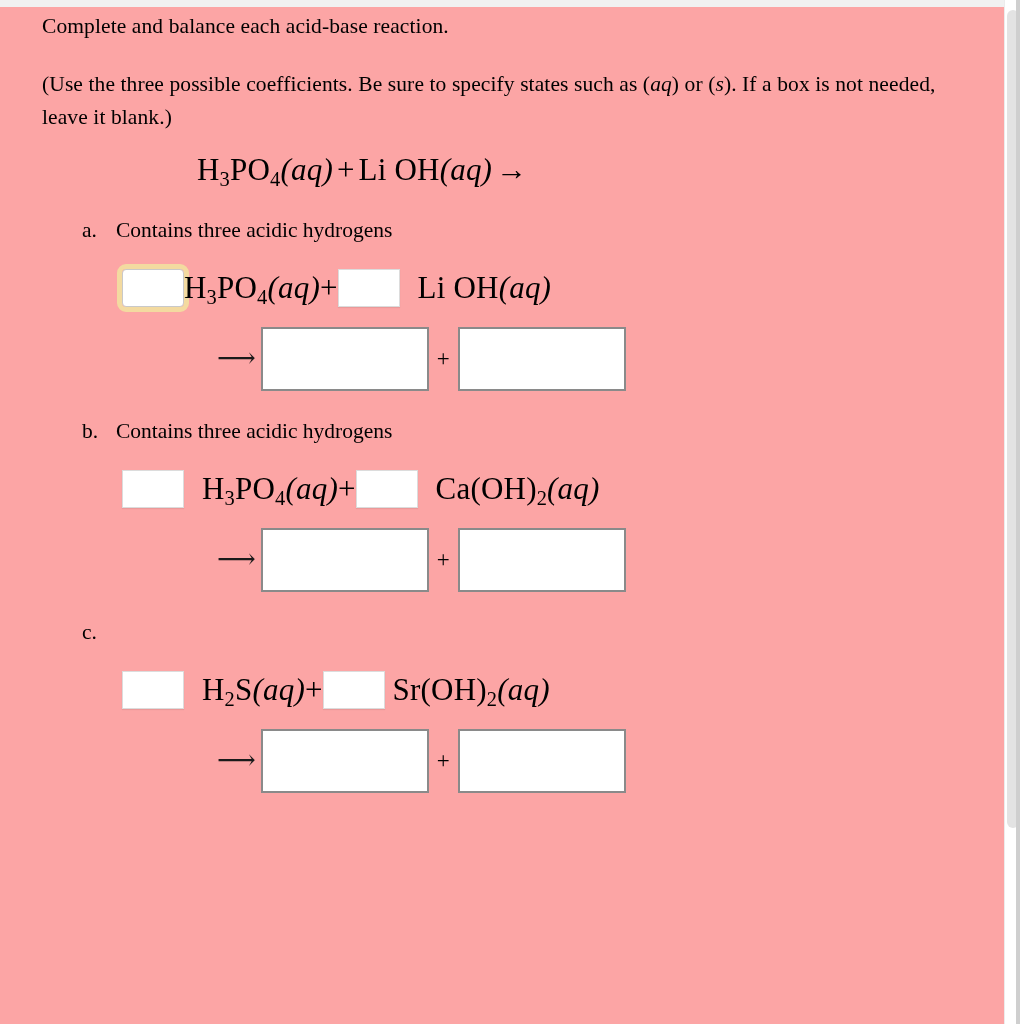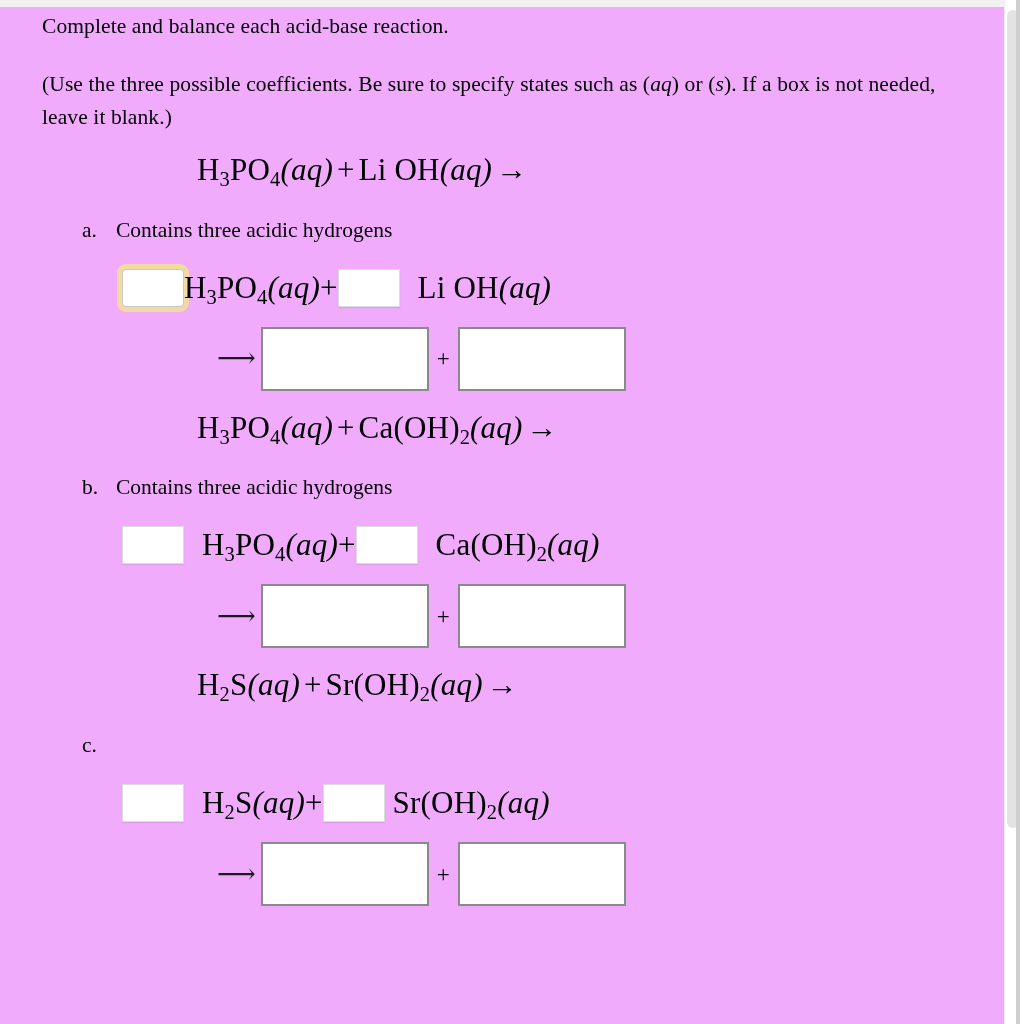--- a/index.html
+++ b/index.html
@@ -14,21 +14,21 @@
     overflow: hidden;
     font-family: "Liberation Serif", "DejaVu Serif", serif;
     color: #000000;
   }
 
   #page {
     position: absolute;
     left: 0; top: 0;
     width: 1004px;
     height: 1024px;
-    background: #f0abfc;
+    background: #fca5a5;
     box-sizing: border-box;
   }
 
   .content {
     padding: 10px 0 0 42px;
   }
 
   .prompt {
     font-size: 21.5px;
     line-height: 1.5;
@@ -189,23 +189,20 @@
       <span class="eq"><span>Li OH</span><span class="st">(aq)</span></span>
     </div>
 
     <div class="prod-row">
       <span class="arrow">⟶</span>
       <div class="prod-box"></div>
       <span class="plus-mid">+</span>
       <div class="prod-box"></div>
     </div>
 
-    <div class="eq header-eq">
-      H<sub>3</sub>PO<sub>4</sub><span class="st">(aq)</span><span class="op">+</span>Ca(OH)<sub>2</sub><span class="st">(aq)</span><span class="op">→</span>
-    </div>
 
     <div class="item-line">
       <span class="item-letter">b.</span>
       <span class="item-text">Contains three acidic hydrogens</span>
     </div>
 
     <div class="react-row">
       <div class="coef-box"></div>
       <div class="gap-md"></div>
       <span class="eq">H<sub>3</sub>PO<sub>4</sub><span class="st">(aq)</span></span>
@@ -215,23 +212,20 @@
       <span class="eq">Ca(OH)<sub>2</sub><span class="st">(aq)</span></span>
     </div>
 
     <div class="prod-row">
       <span class="arrow">⟶</span>
       <div class="prod-box"></div>
       <span class="plus-mid">+</span>
       <div class="prod-box"></div>
     </div>
 
-    <div class="eq header-eq">
-      H<sub>2</sub>S<span class="st">(aq)</span><span class="op">+</span>Sr(OH)<sub>2</sub><span class="st">(aq)</span><span class="op">→</span>
-    </div>
 
     <div class="item-line">
       <span class="item-letter">c.</span>
     </div>
 
     <div class="react-row">
       <div class="coef-box"></div>
       <div class="gap-md"></div>
       <span class="eq">H<sub>2</sub>S<span class="st">(aq)</span></span>
       <span class="eq op">+</span>

